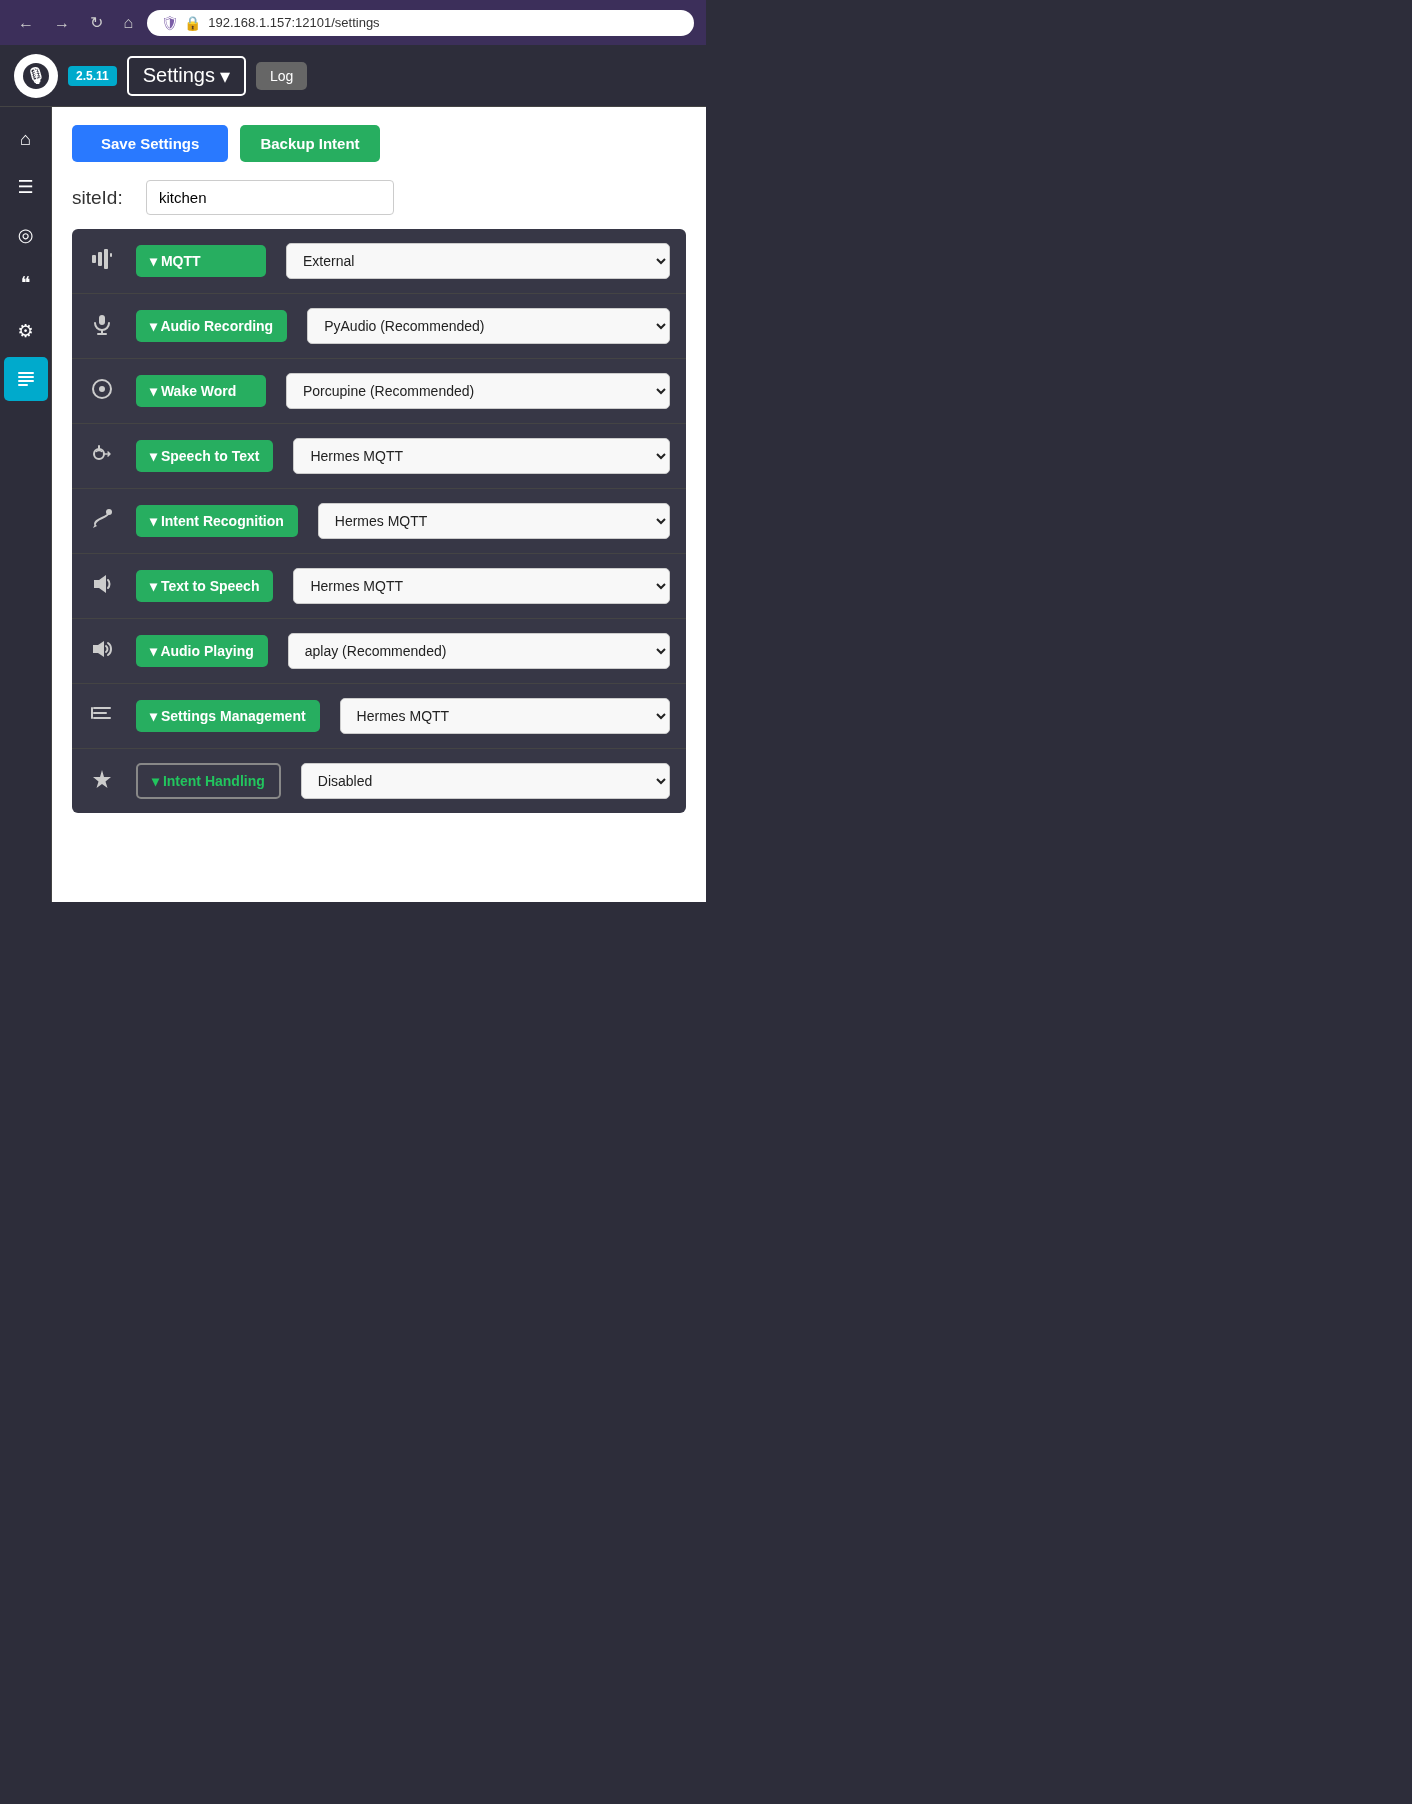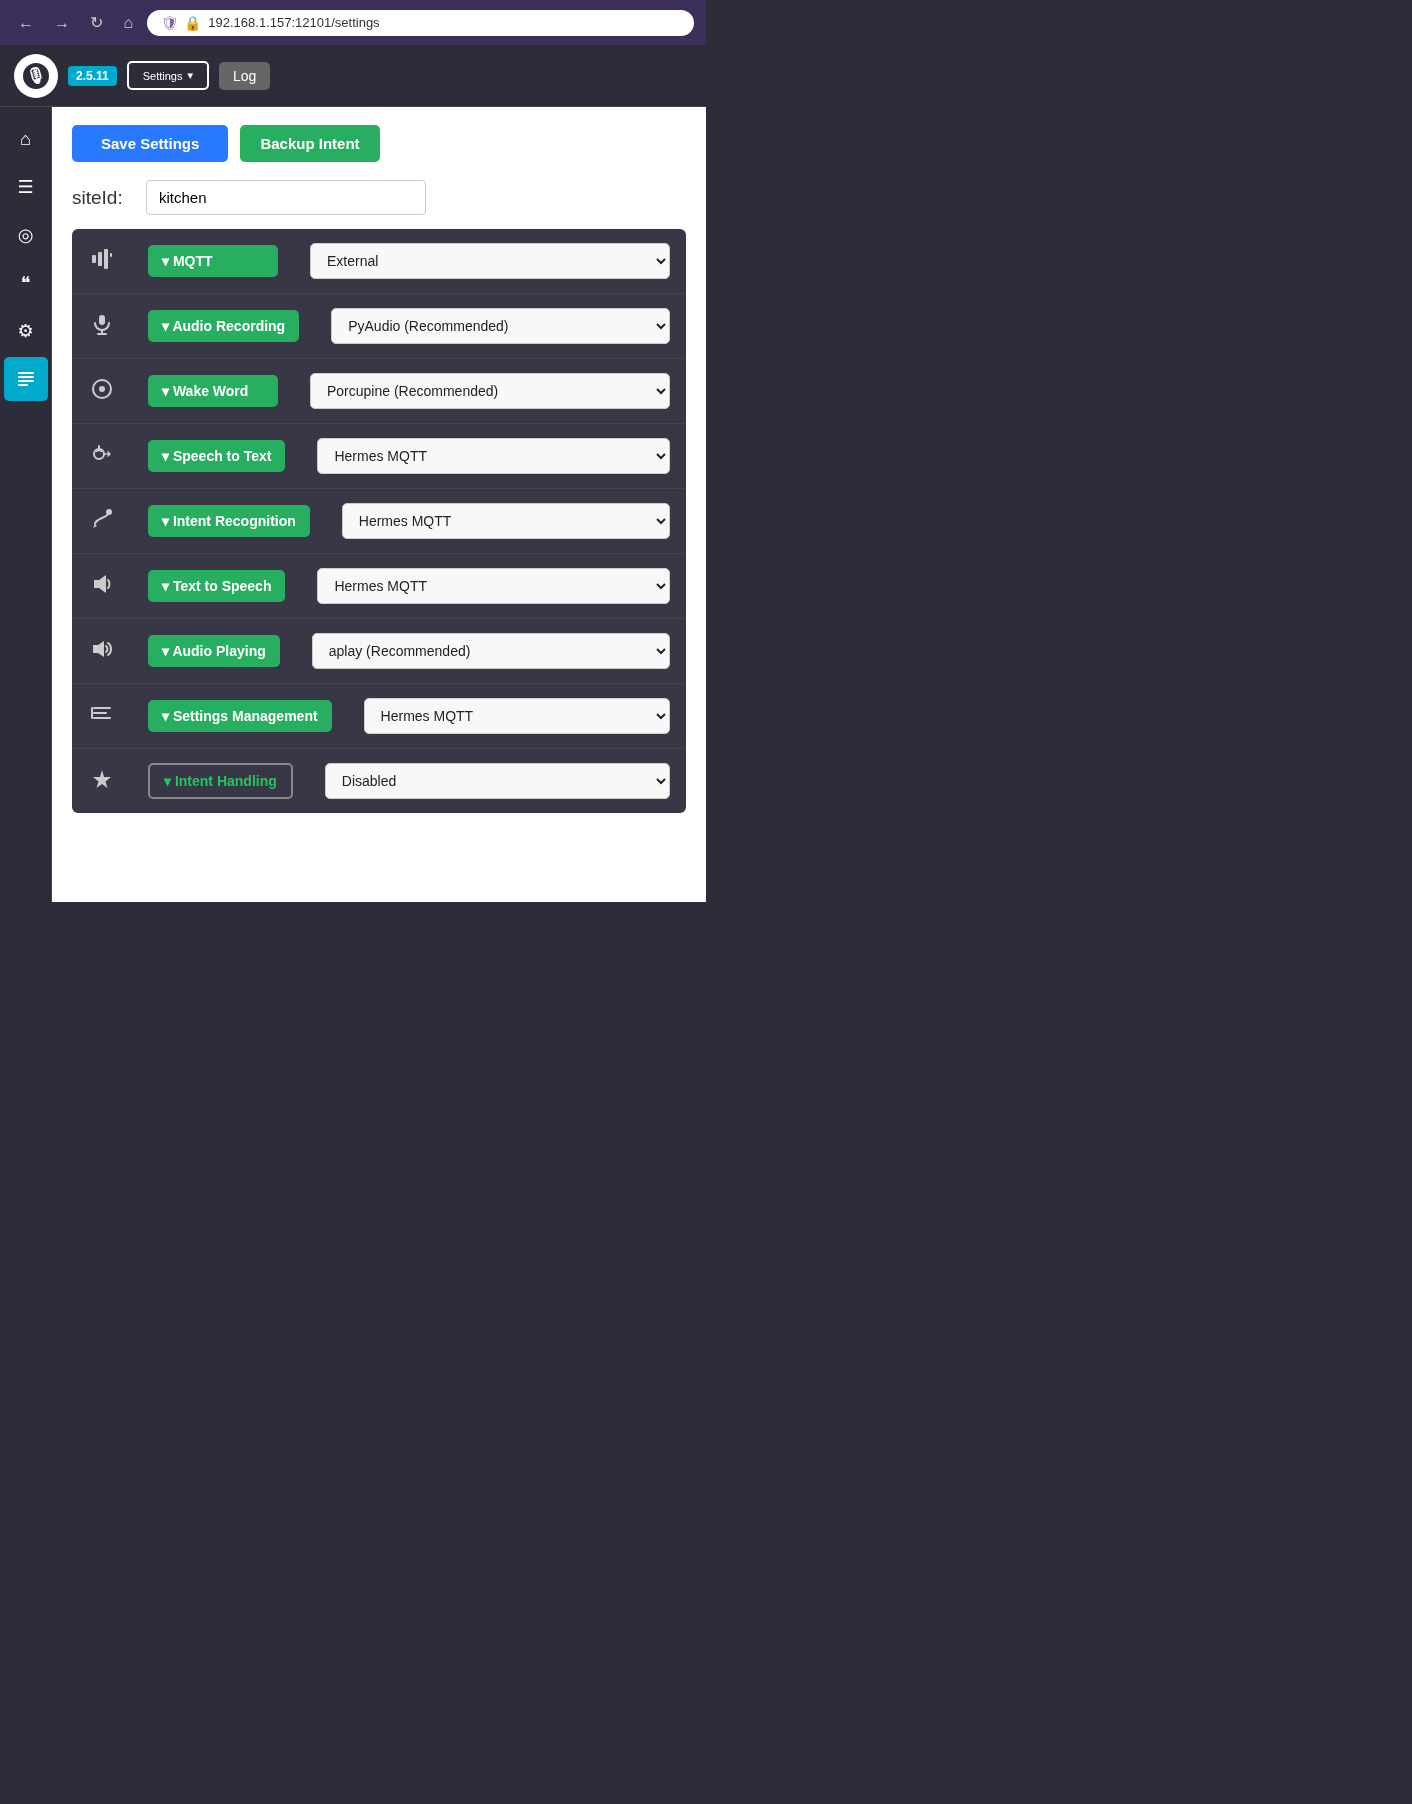--- a/index.html
+++ b/index.html
@@ -63,21 +63,21 @@
       font-weight: bold;
       padding: 3px 8px;
       border-radius: 4px;
     }
     .header-btn {
       background: transparent;
       border: 2px solid #888;
       color: #fff;
       padding: 6px 14px;
       border-radius: 5px;
-      font-size: 11px;
+      font-size: 20px;
       cursor: pointer;
       display: flex;
       align-items: center;
       gap: 5px;
     }
     .header-btn.active {
       border-color: #fff;
     }
     .header-btn-log {
       background: #666;
@@ -163,35 +163,35 @@
     .siteid-label {
       font-size: 19px;
       color: #333;
       min-width: 60px;
     }
     .siteid-input {
       border: 1px solid #ccc;
       border-radius: 4px;
       padding: 8px 12px;
       font-size: 15px;
-      width: 280px;
+      width: 248px;
     }
 
     
     .settings-area {
       background: #373746;
       border-radius: 6px;
       overflow: hidden;
     }
     .section-row {
       display: flex;
       align-items: center;
       padding: 14px 16px;
       border-bottom: 1px solid #444;
-      gap: 32px;
+      gap: 20px;
     }
     .section-row:last-child {
       border-bottom: none;
     }
     .section-icon {
       width: 28px;
       text-align: center;
       color: #ccc;
       font-size: 18px;
       flex-shrink: 0;

